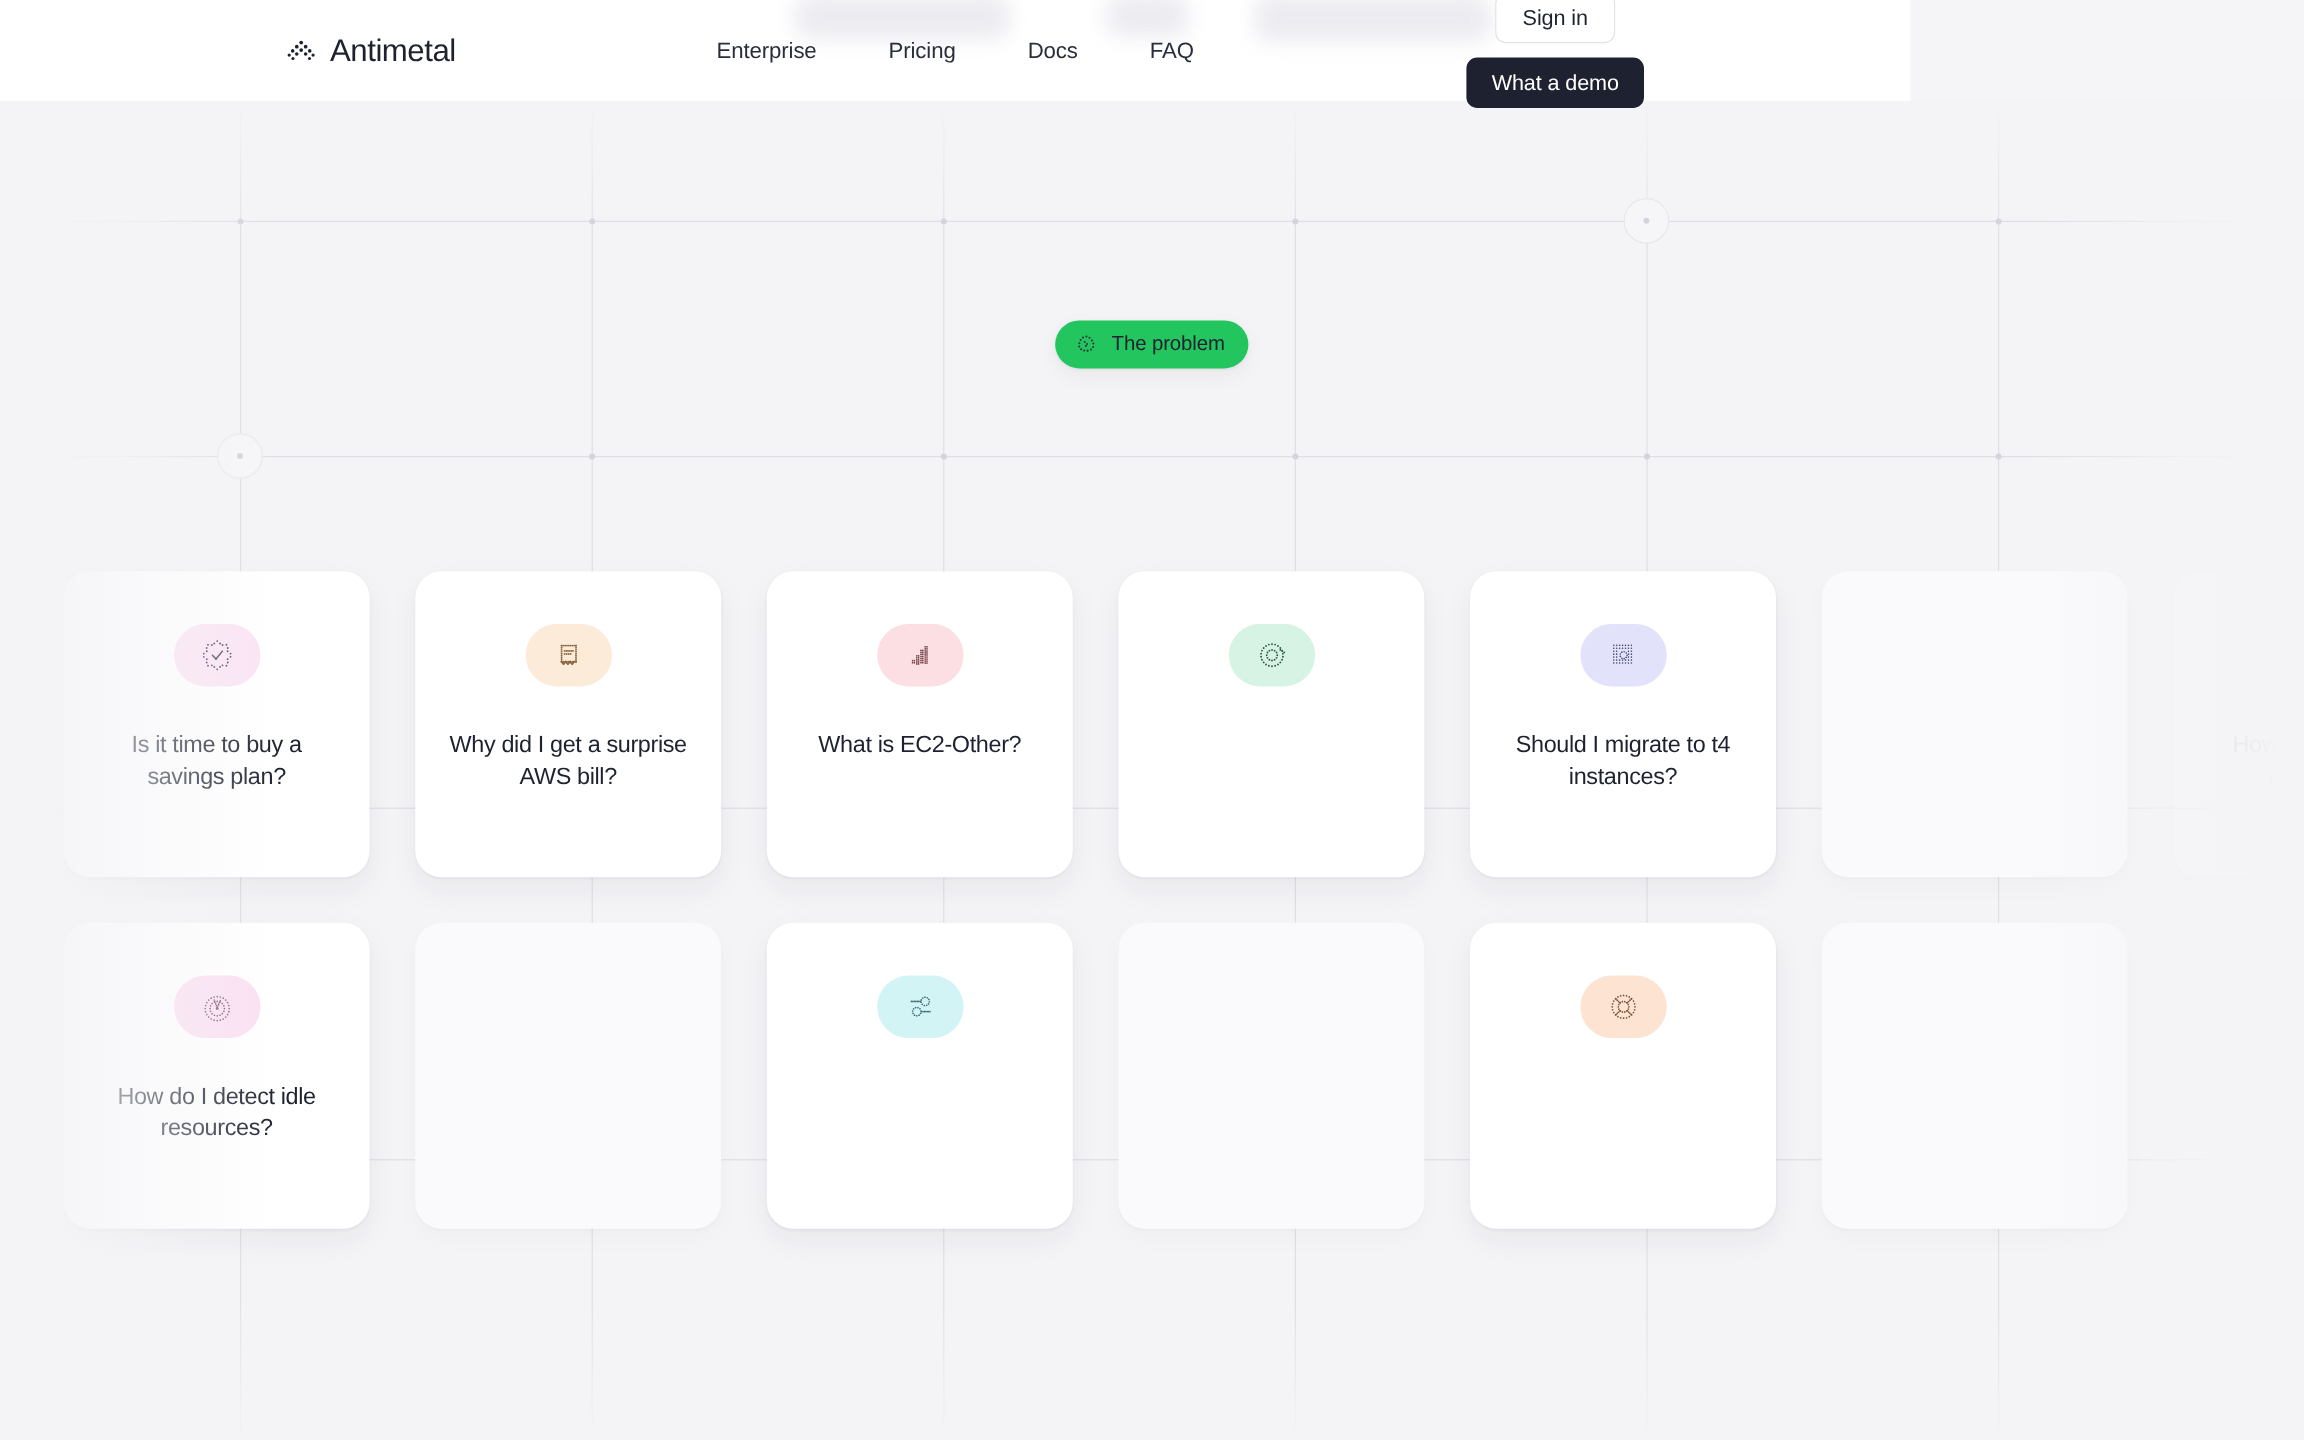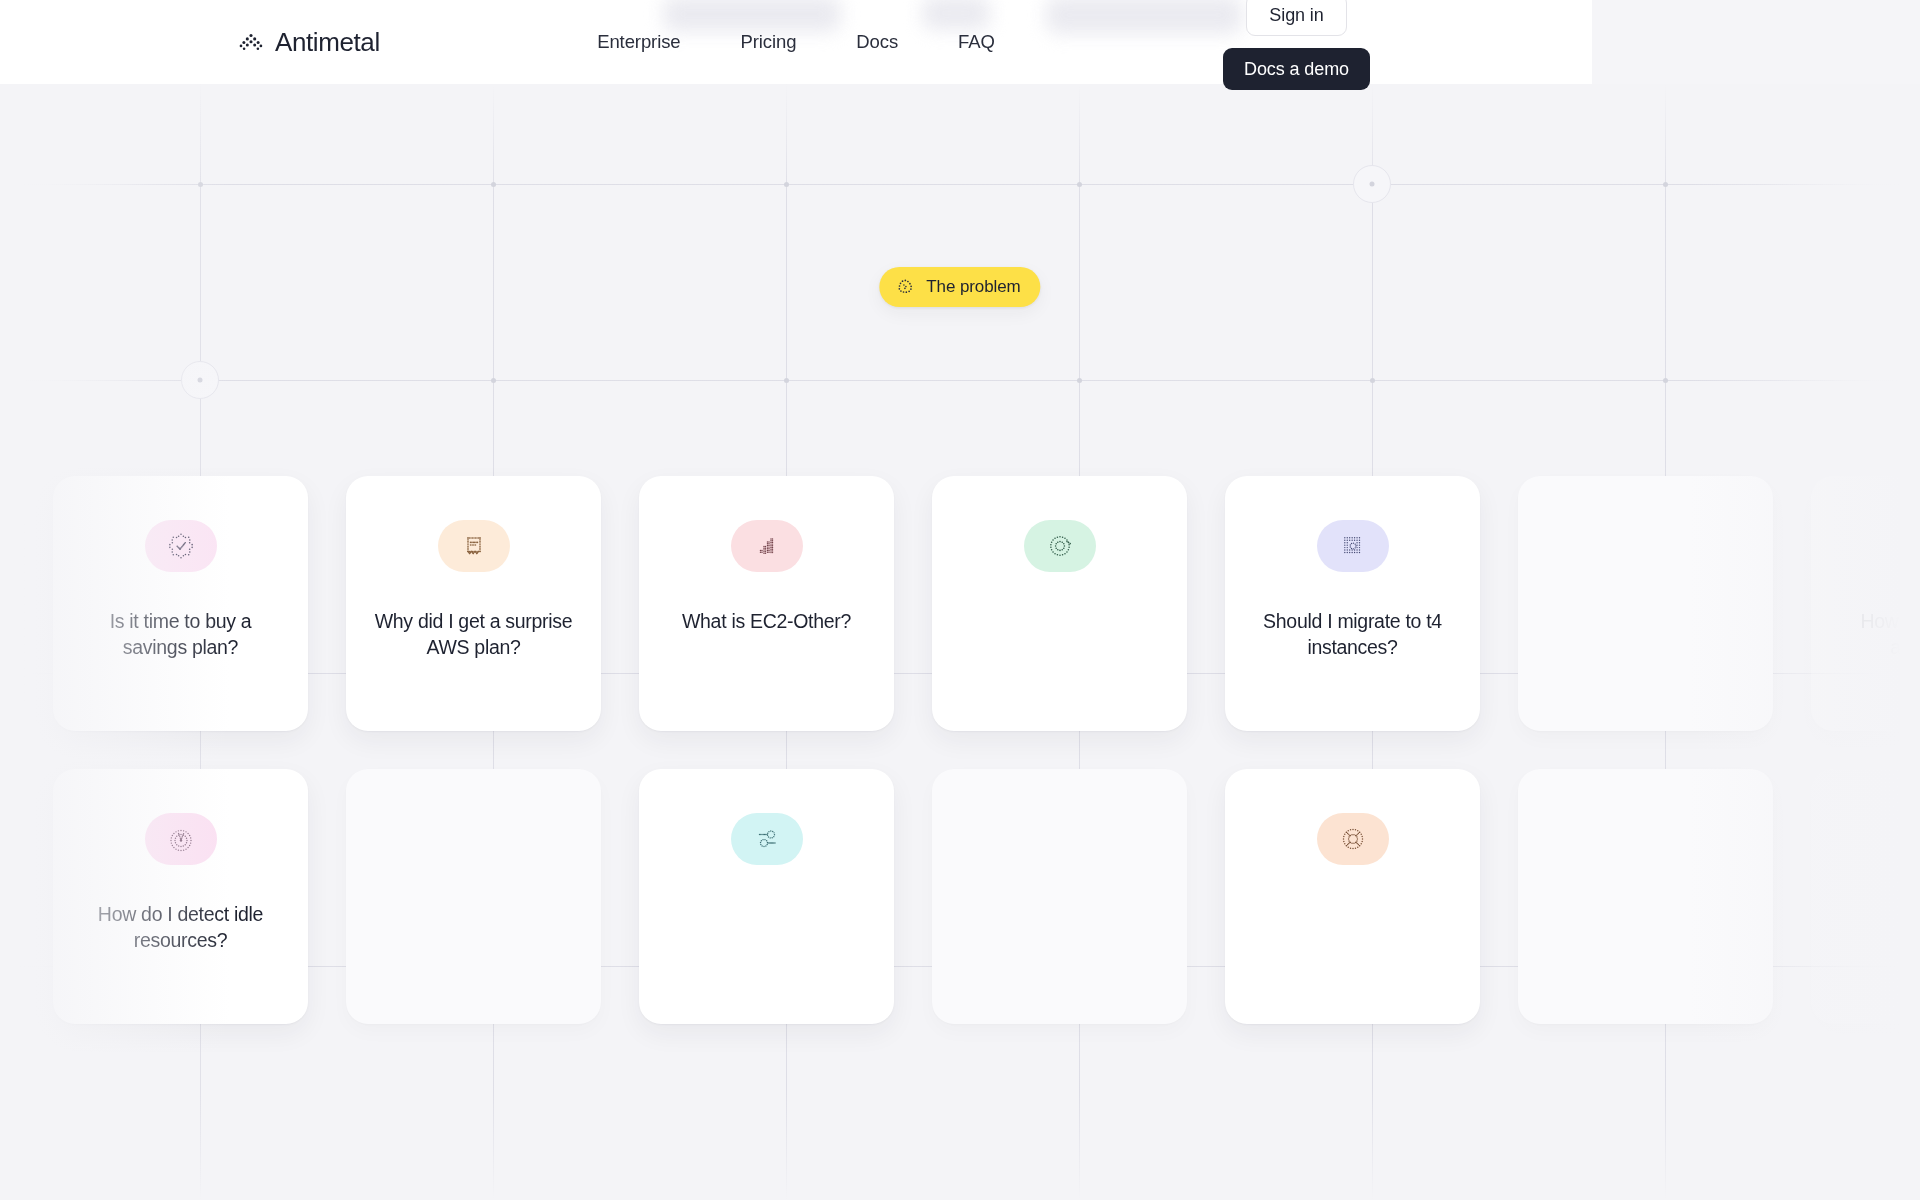--- a/index.html
+++ b/index.html
@@ -98,21 +98,21 @@
     width: 5px; height: 5px; border-radius: 50%; background: #d3d4dd;
     transform: translate(-50%, -50%);
   }
 
   
   .problem-badge {
     position: absolute; left: 50%; top: 183px;
     transform: translateX(-50%);
     display: flex; align-items: center; gap: 10px;
     height: 40px; padding: 0 20px 0 15px;
-    background: #fde047; border-radius: 999px;
+    background: #22c55e; border-radius: 999px;
     box-shadow: 0 1px 3px rgba(30,34,48,.07), 0 6px 18px rgba(30,34,48,.05);
     z-index: 20;
   }
   .problem-badge-label {
     font-size: 17px; color: #1e2230; letter-spacing: -0.1px; white-space: nowrap;
   }
 
   
   .headline {
     position: absolute; left: 0; top: 286px; width: 1920px;
@@ -203,21 +203,21 @@
 
   <nav class="nav">
     <a class="nav-link" href="#">Enterprise</a>
     <a class="nav-link" href="#">Pricing</a>
     <a class="nav-link" href="#">Docs</a>
     <a class="nav-link" href="#">FAQ</a>
   </nav>
 
   <div class="header-actions">
     <button class="btn-signin">Sign in</button>
-    <button class="btn-demo">Docs a demo</button>
+    <button class="btn-demo">What a demo</button>
   </div>
 </header>
 
 <main class="stage">
 
   <div id="grid-layer">
       <div class="vline" style="left: 200px;"></div>
       <div class="vline" style="left: 493px;"></div>
       <div class="vline" style="left: 786px;"></div>
       <div class="vline" style="left: 1079px;"></div>
@@ -392,21 +392,21 @@
               <circle cx="16" cy="20.5" r="0.78"></circle>
               <circle cx="16" cy="20.5" r="0.78"></circle>
               <circle cx="16.9" cy="21.45" r="0.78"></circle>
               <circle cx="17.8" cy="22.4" r="0.78"></circle>
               <circle cx="17.8" cy="22.4" r="0.78"></circle>
               <circle cx="18.65" cy="21.45" r="0.78"></circle>
               <circle cx="19.5" cy="20.5" r="0.78"></circle>
             </g>
           </svg>
         </div>
-        <div class="card-label">Why did I get a surprise AWS plan?</div>
+        <div class="card-label">Why did I get a surprise AWS bill?</div>
       </div>
       <div class="card" style="grid-area: 1 / 4;">
         <div class="card-icon" style="background: rgb(251, 223, 226);">
           <svg class="dotted" width="30" height="30" viewBox="0 0 30 30" aria-hidden="true">
             <g fill="#74434b">
               <circle cx="8.5" cy="19.5" r="0.72"></circle>
               <circle cx="8.5" cy="21.2" r="0.72"></circle>
               <circle cx="10" cy="19.5" r="0.72"></circle>
               <circle cx="10" cy="21.2" r="0.72"></circle>
               <circle cx="12" cy="15.5" r="0.72"></circle>

